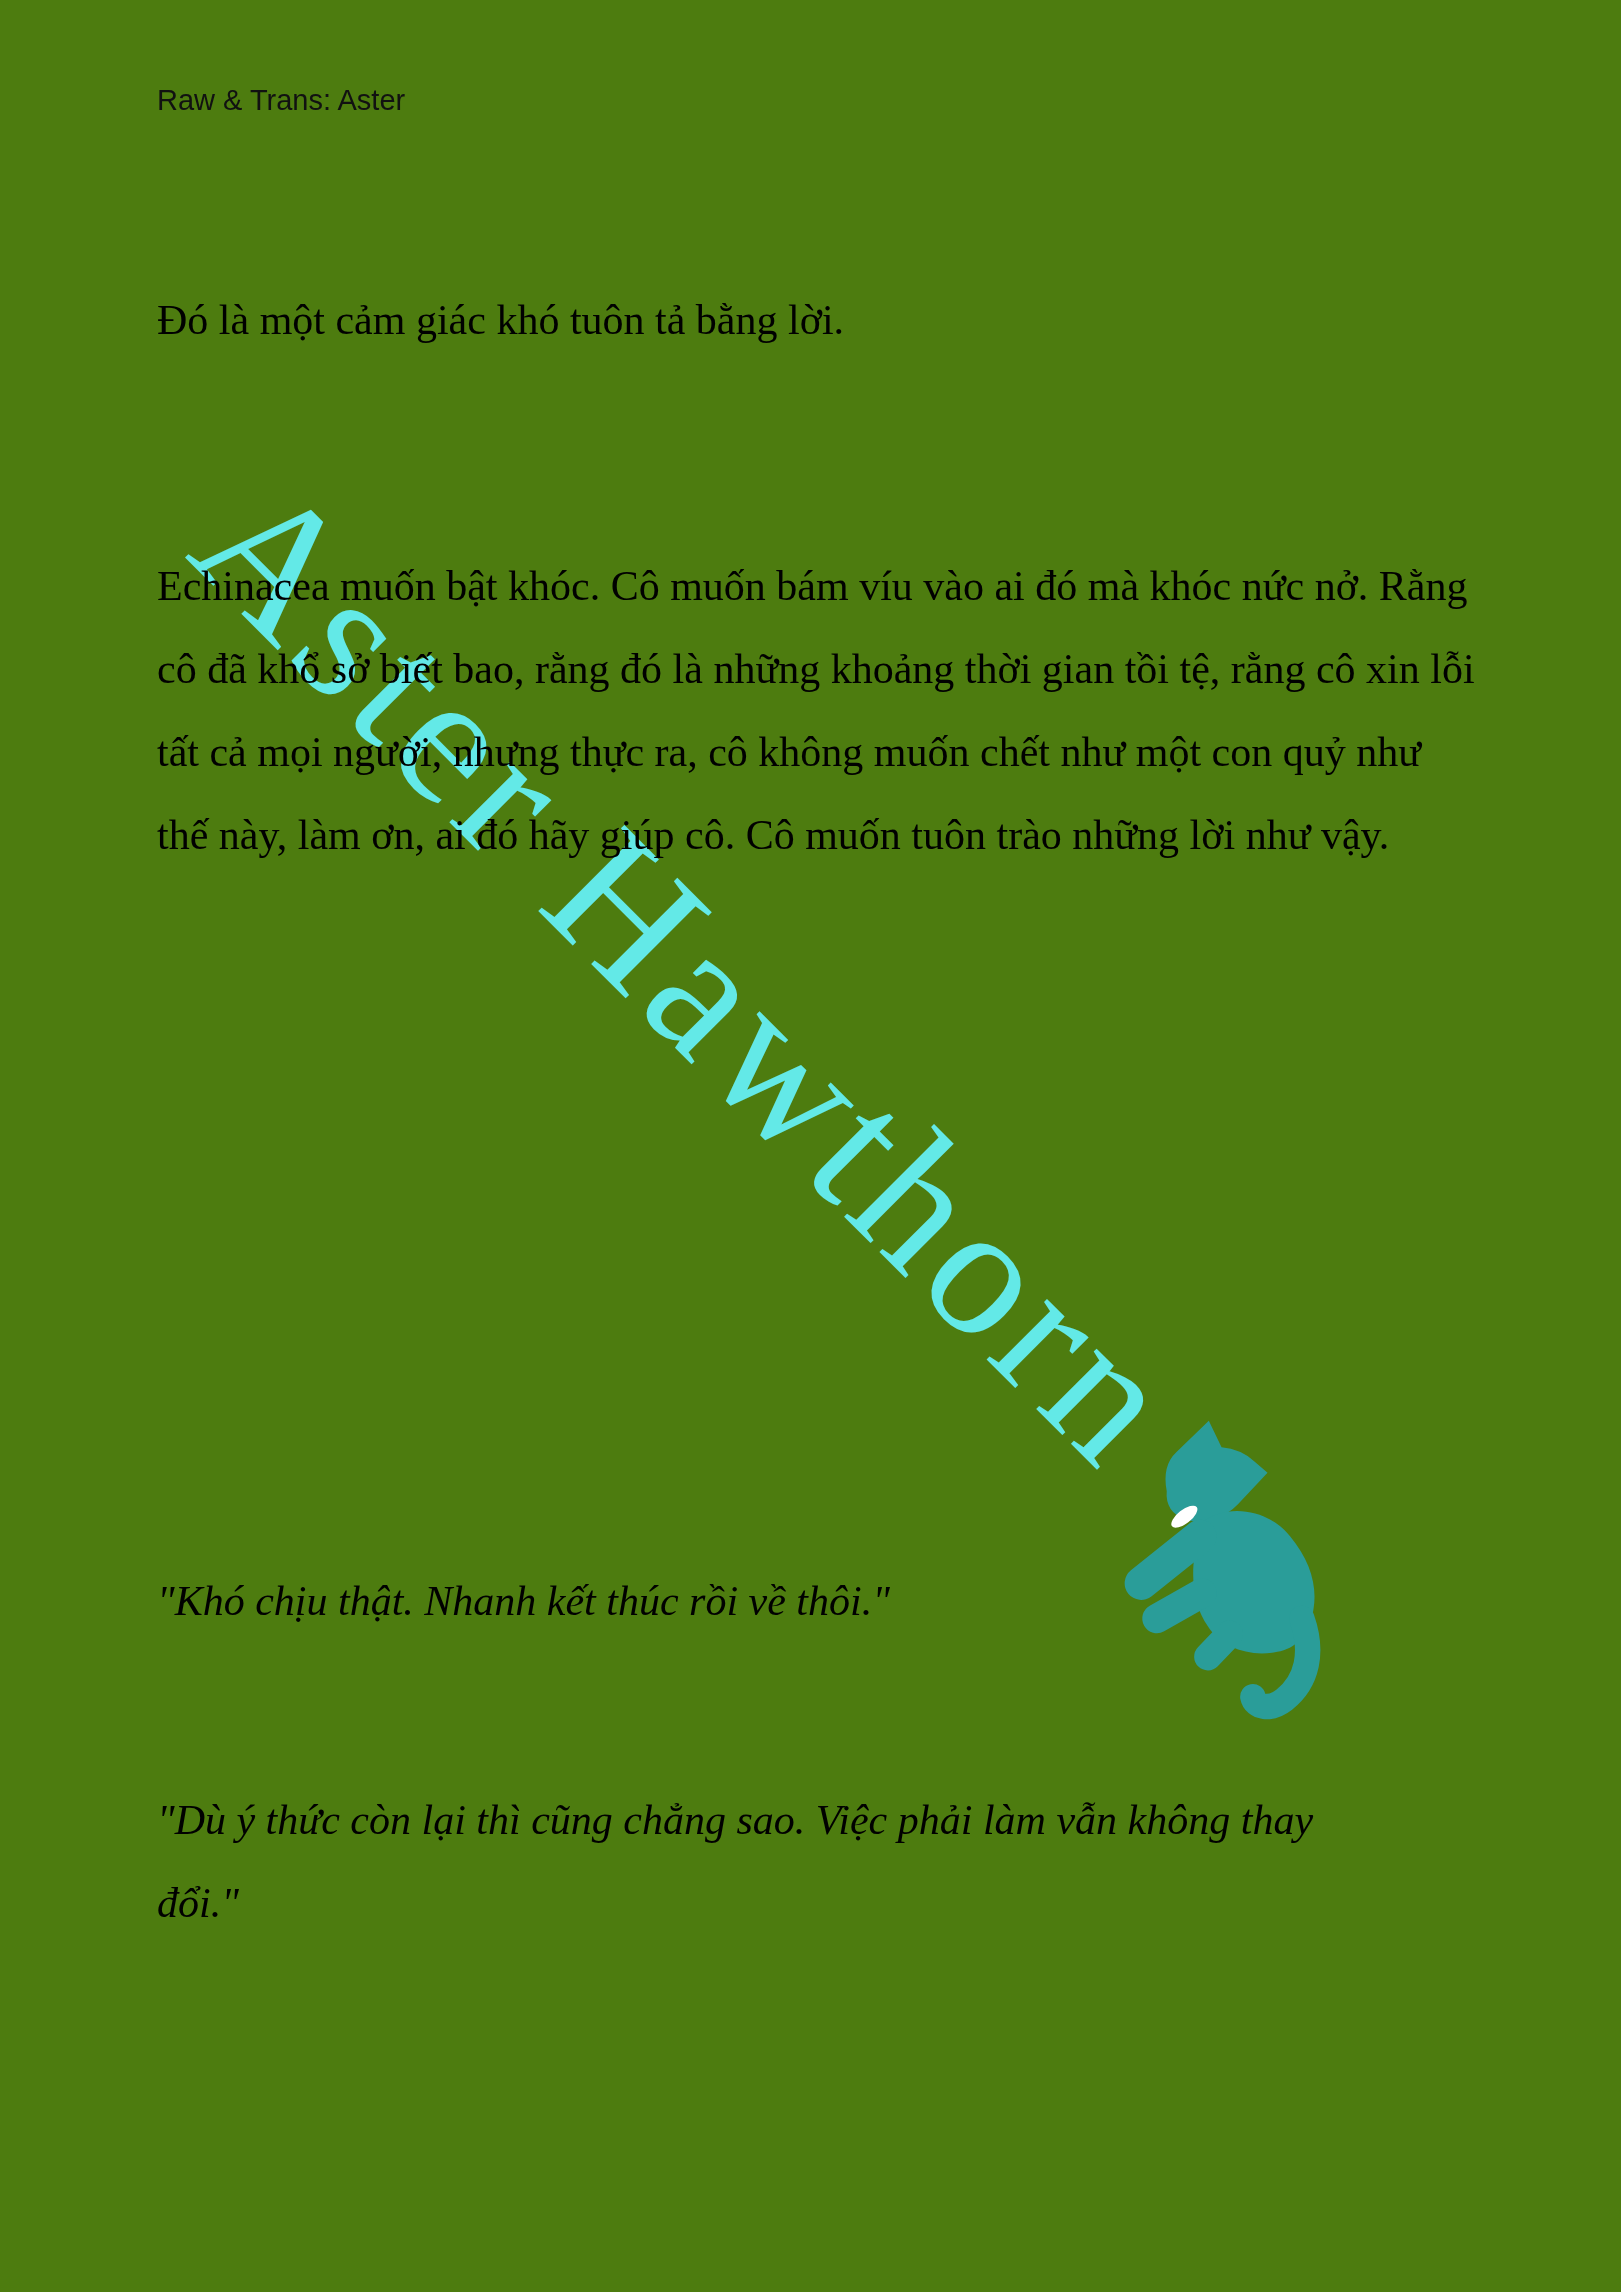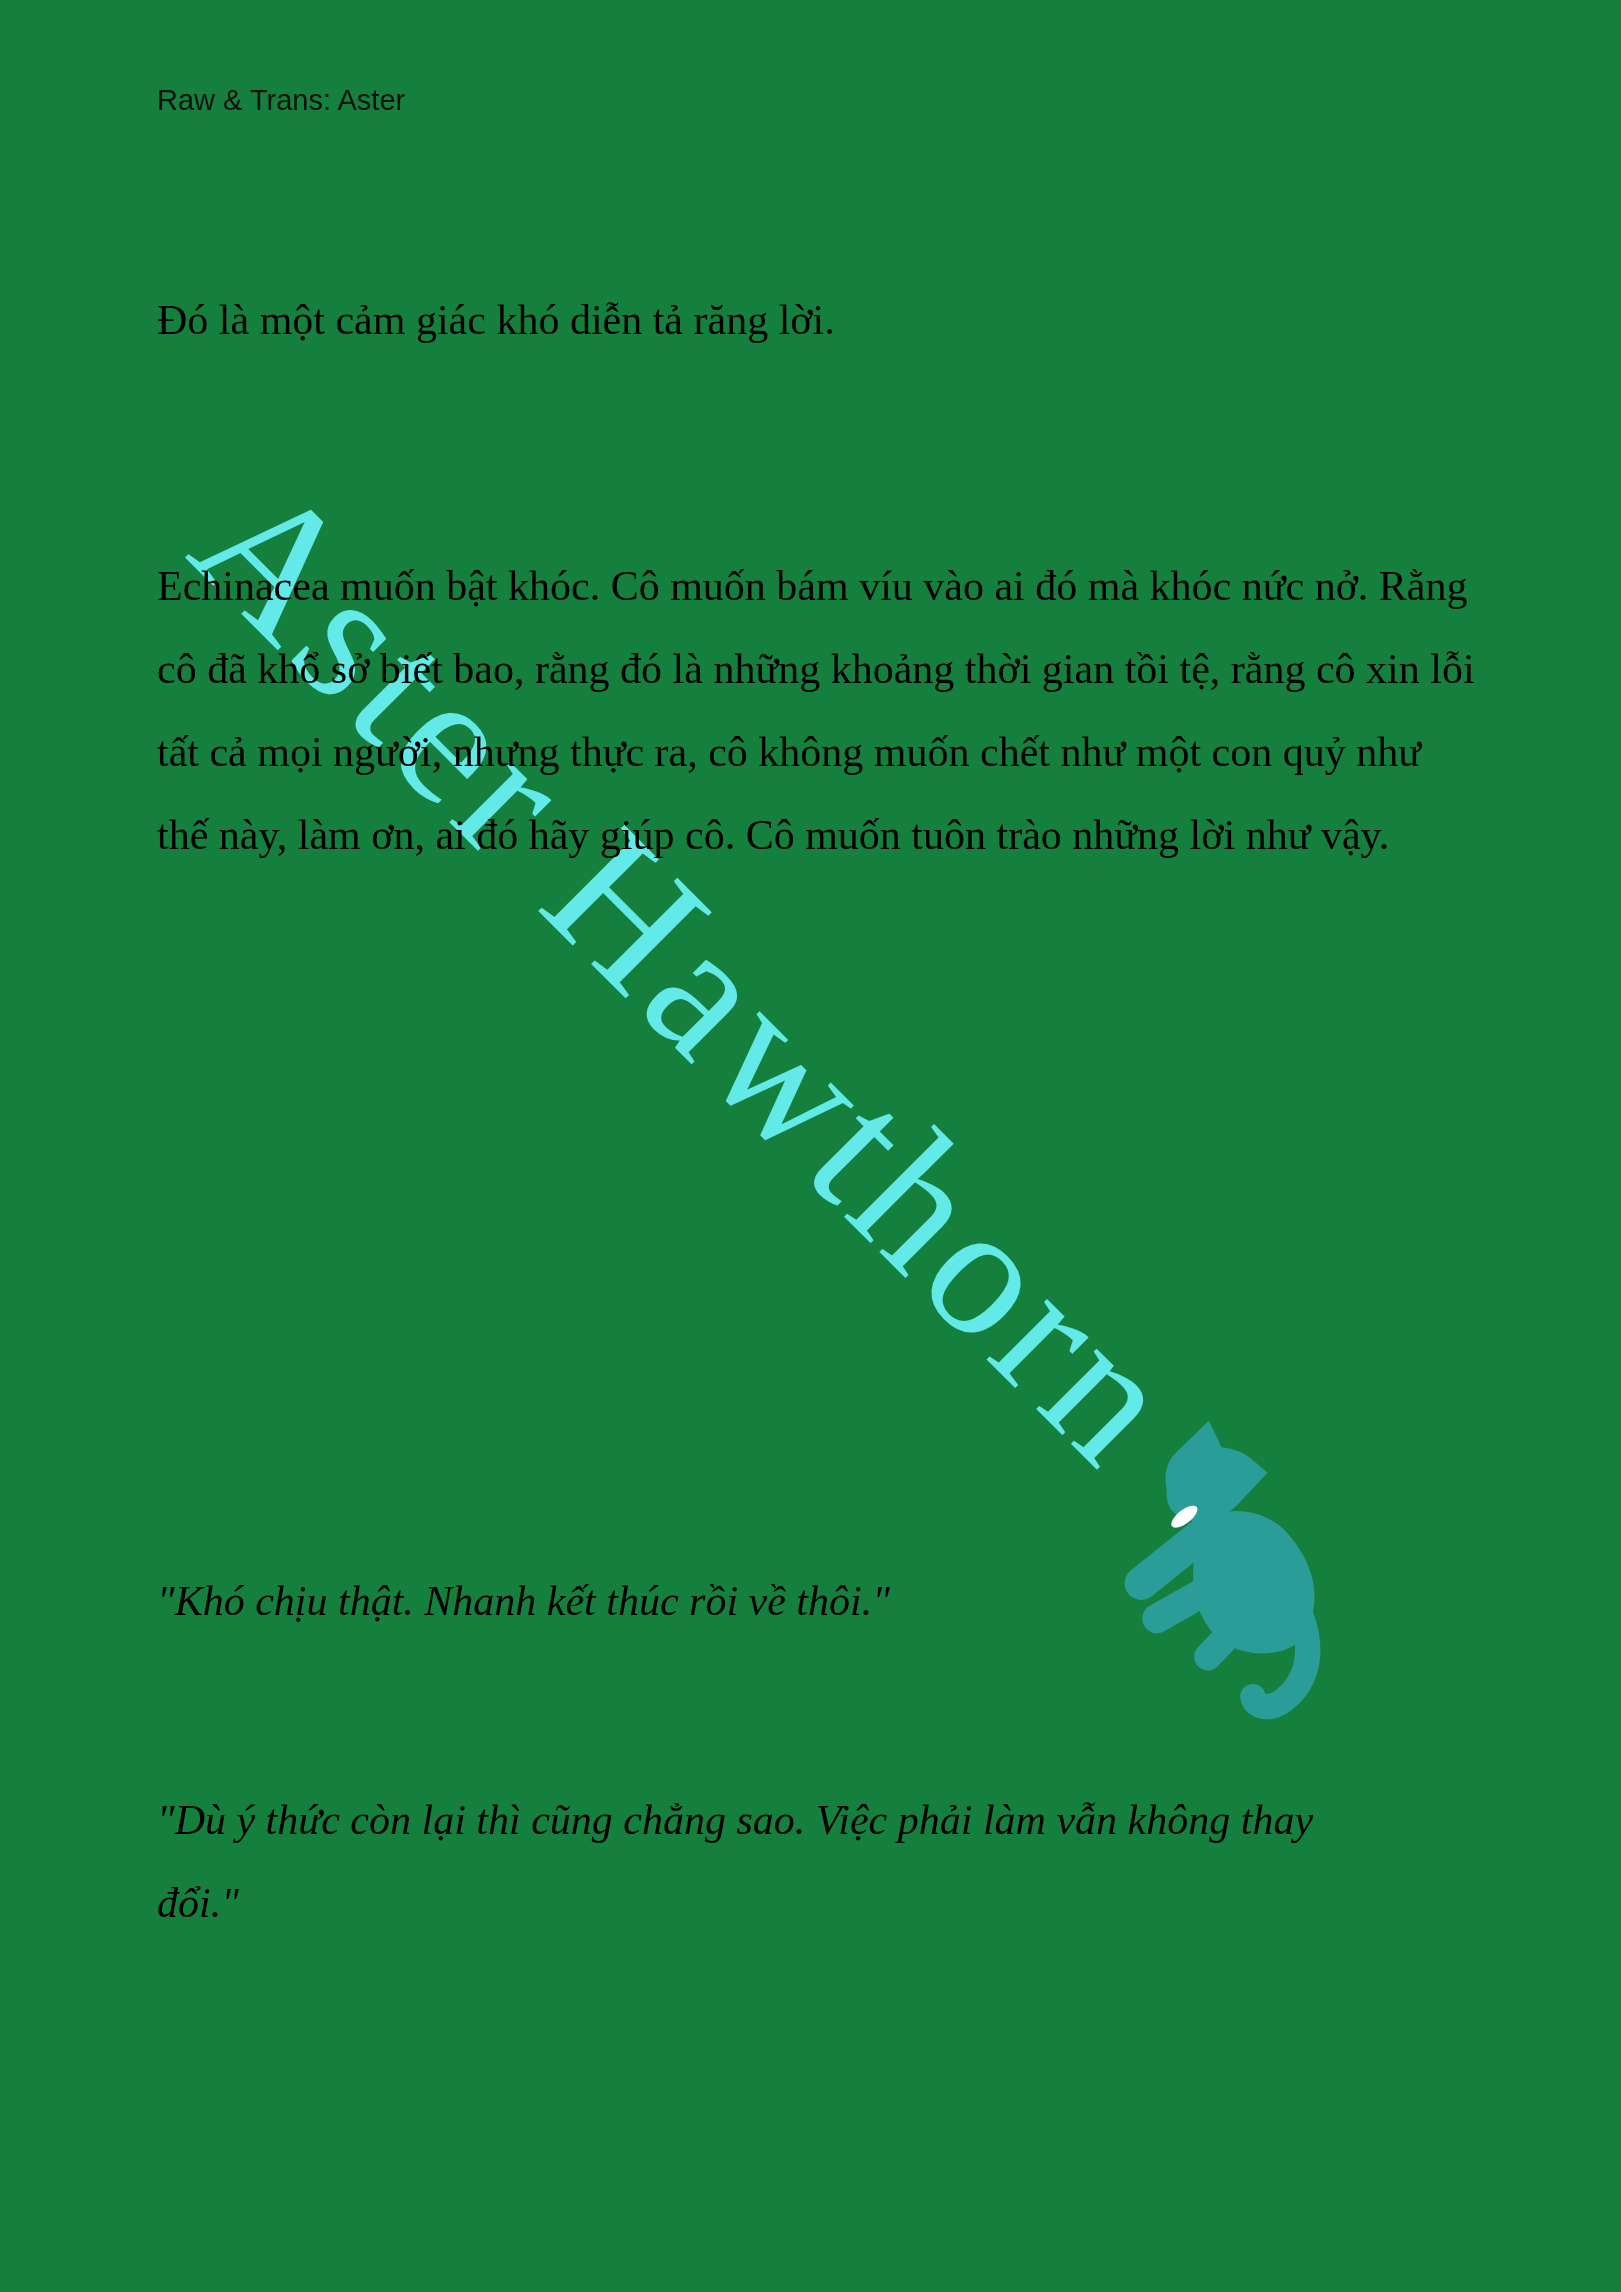--- a/index.html
+++ b/index.html
@@ -4,21 +4,21 @@
 <style>
   html, body {
     margin: 0;
     padding: 0;
     background: #ffffff;
   }
   .page {
     position: relative;
     width: 1621px;
     height: 2293px;
-    background: #15803d;
+    background: #4d7c0f;
     overflow: hidden;
     font-family: "Liberation Serif", serif;
     color: #000000;
   }
   .doc-header {
     position: absolute;
     left: 157px;
     top: 84px;
     font-family: "Liberation Sans", sans-serif;
     font-size: 29px;
@@ -69,21 +69,21 @@
 <body>
 
 <div class="page">
 
   <div class="doc-header">Raw &amp; Trans: Aster</div>
 
   <div class="watermark" style="color: rgb(99, 233, 231);">
     <span>Aster Hawthorn</span>
   </div>
 
-  <div class="para p1">Đó là một cảm giác khó diễn tả răng lời.</div>
+  <div class="para p1">Đó là một cảm giác khó tuôn tả bằng lời.</div>
 
   <div class="para p2">Echinacea muốn bật khóc. Cô muốn bám víu vào ai đó mà khóc nức nở. Rằng cô đã khổ sở biết bao, rằng đó là những khoảng thời gian tồi tệ, rằng cô xin lỗi tất cả mọi người, nhưng thực ra, cô không muốn chết như một con quỷ như thế này, làm ơn, ai đó hãy giúp cô. Cô muốn tuôn trào những lời như vậy.</div>
 
 
   <div class="para italic p4">"Khó chịu thật. Nhanh kết thúc rồi về thôi."</div>
 
   <div class="para italic p5">"Dù ý thức còn lại thì cũng chẳng sao. Việc phải làm vẫn không thay đổi."</div>
 
   <svg class="cat" viewBox="0 0 240 330" xmlns="http://www.w3.org/2000/svg" style="color: rgb(42, 157, 153);">
     <g fill="currentColor" stroke="none">

